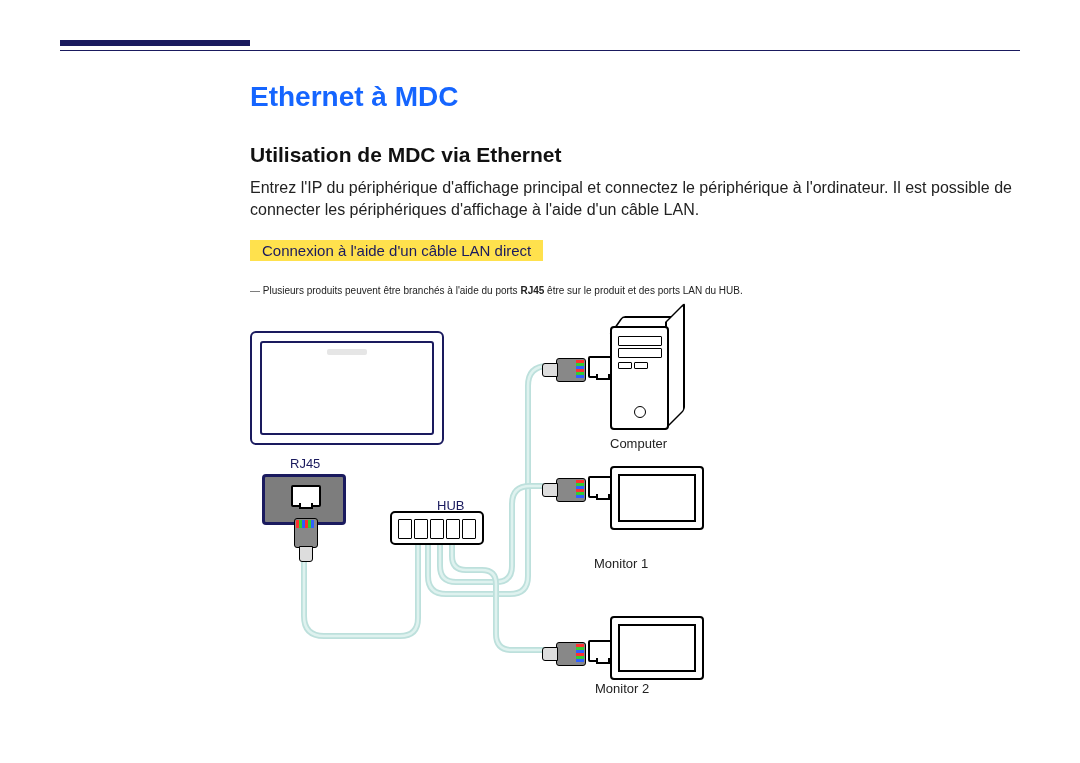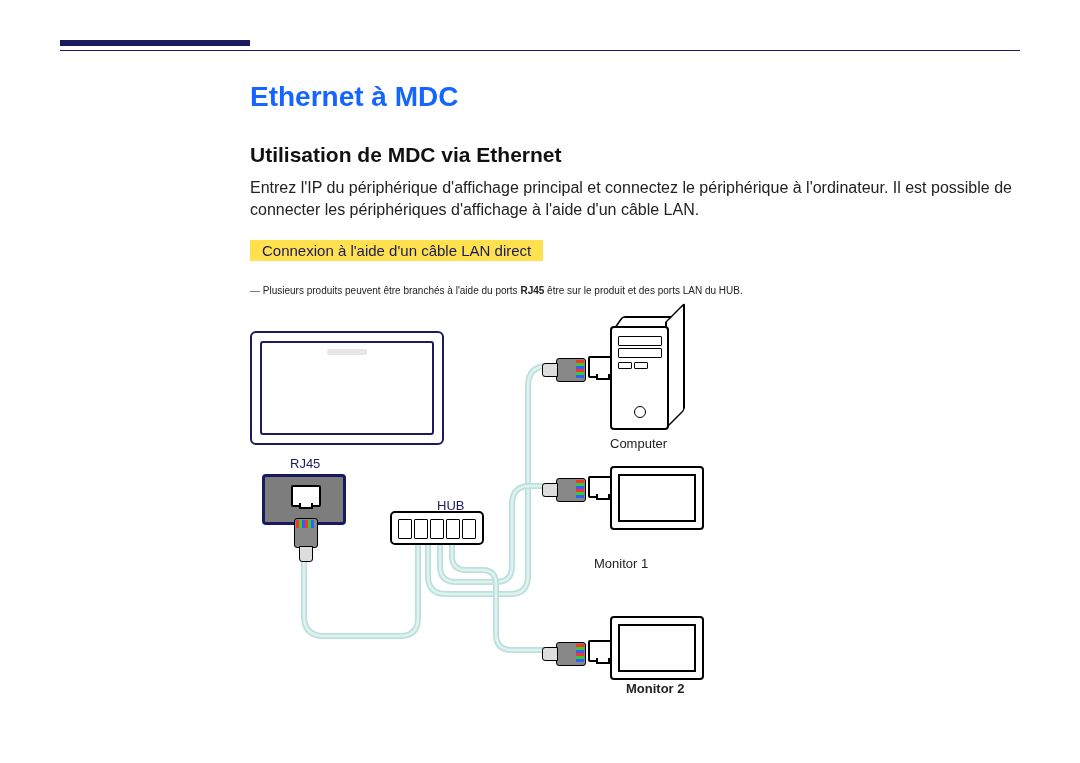--- a/index.html
+++ b/index.html
@@ -75,21 +75,21 @@
   }
   .label {
     position: absolute;
     font-size: 13px;
     color: #222;
   }
   .label-rj45 { left: 40px; top: 140px; color: #1a1a5e; }
   .label-hub { left: 162px; top: 182px; color: #1a1a5e; margin-left: 25px; }
   .label-computer { left: 360px; top: 120px; }
   .label-monitor1 { left: 344px; top: 240px; }
-  .label-monitor2 { left: 376px; top: 365px; font-weight: bold; }
+  .label-monitor2 { left: 345px; top: 365px; }
 
   
   .monitor-front {
     position: absolute;
     border: 2.5px solid #1a1a5e;
     background: #fff;
     border-radius: 6px;
   }
   .monitor-front .inner {
     position: absolute;

